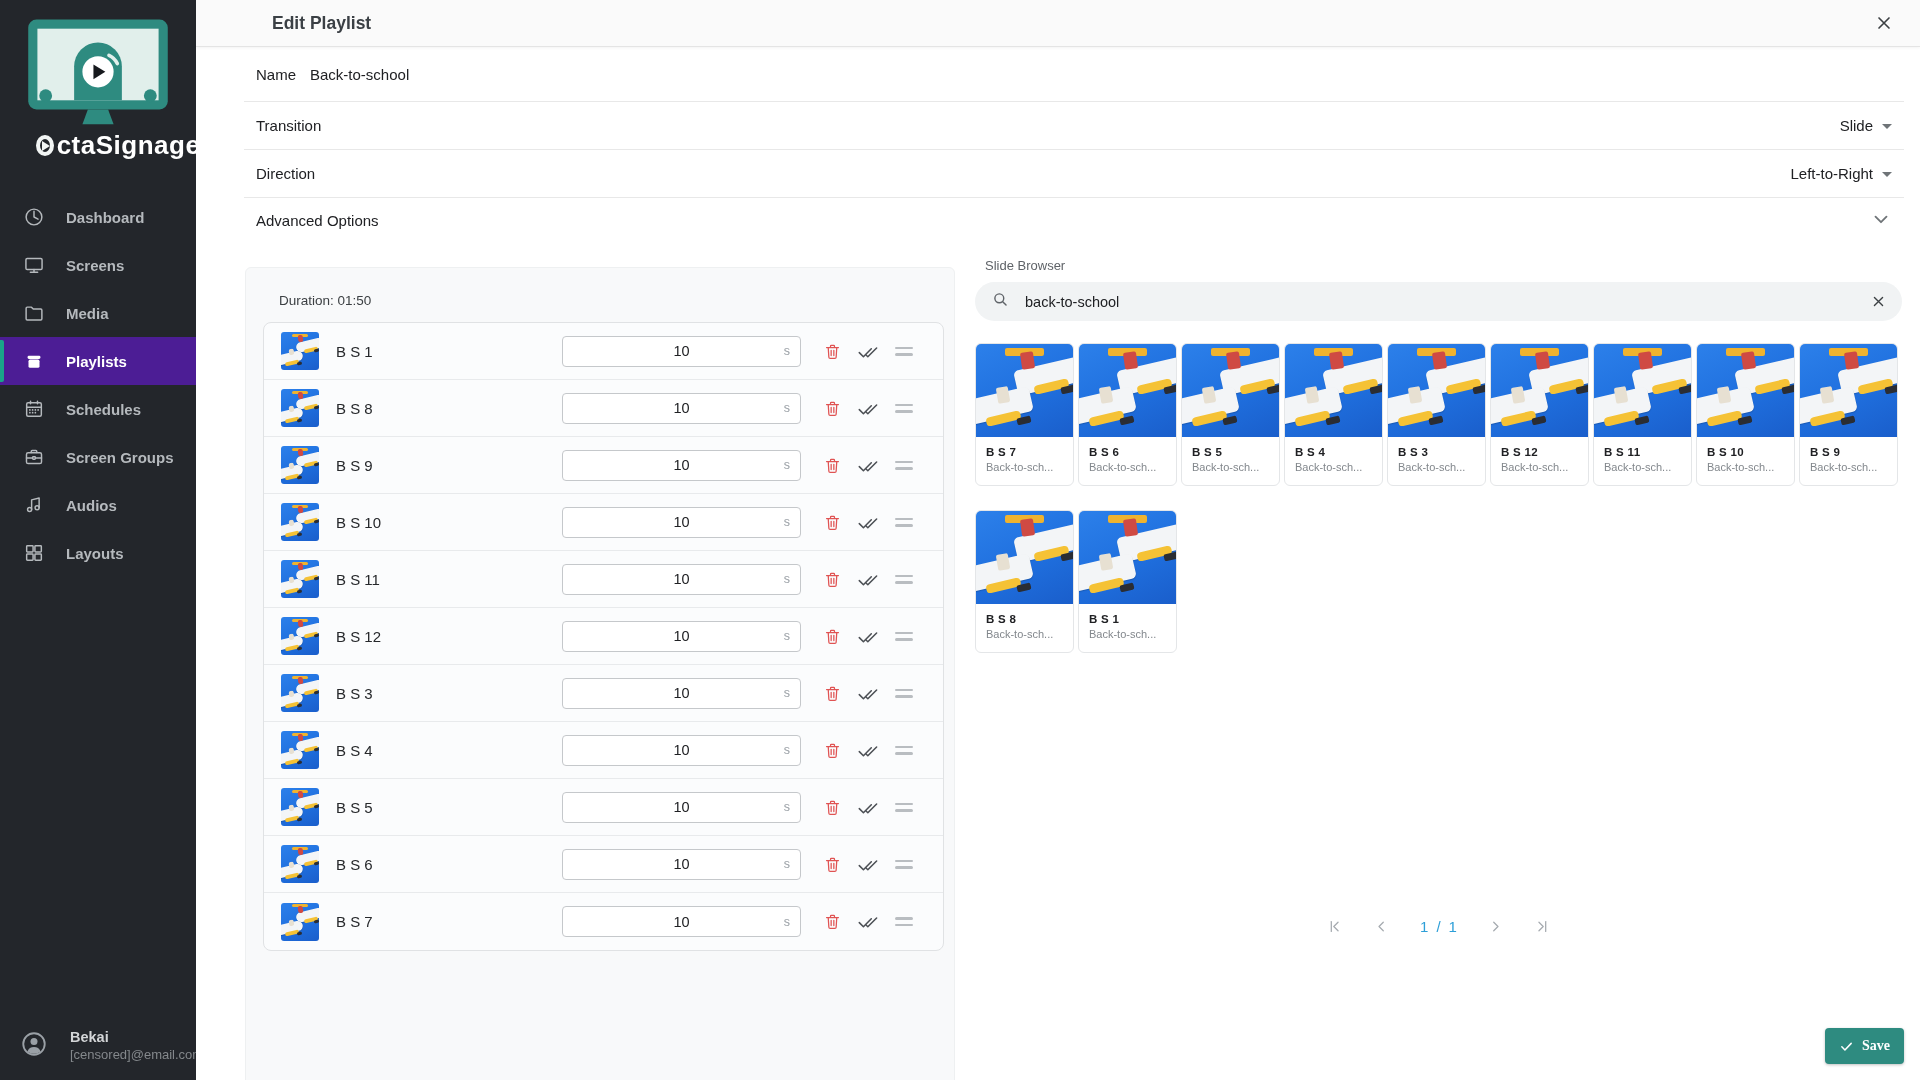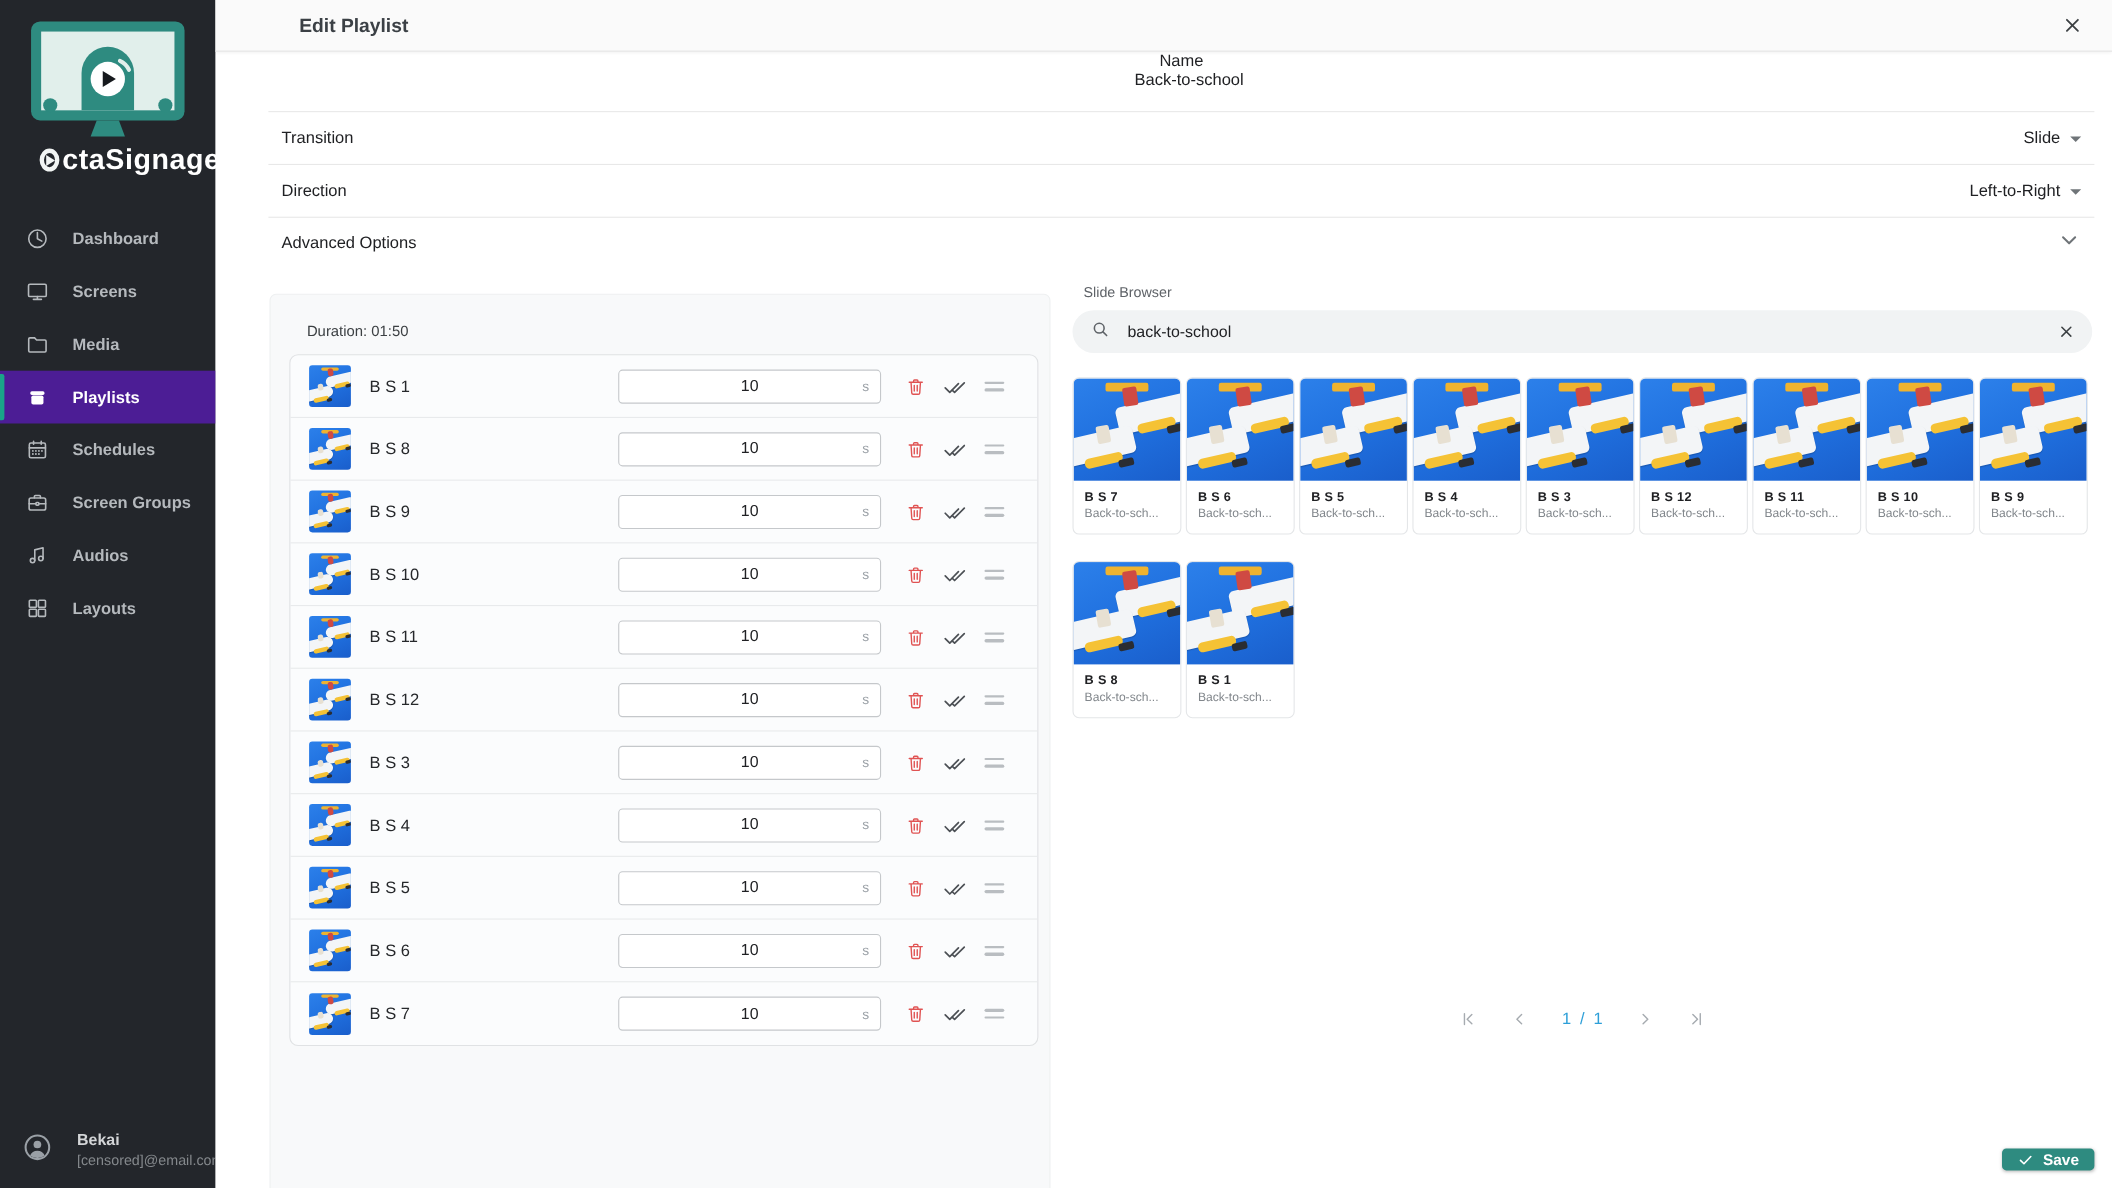--- a/index.html
+++ b/index.html
@@ -42,21 +42,21 @@
   .main{flex:1;position:relative;background:#fff;}
   .dlg-header{height:47px;background:#fafafa;border-bottom:1px solid #e4e4e4;
               box-shadow:0 1px 3px rgba(0,0,0,.05);display:flex;align-items:center;
               justify-content:space-between;padding:0 26px 0 60px;}
   .dlg-title{font-size:17.5px;font-weight:700;color:#3b4045;margin:16px;}
   .close-btn{background:none;border:none;padding:0;cursor:pointer;display:flex;}
 
   .form{margin:0 16px 0 48px;}
   .frow{display:flex;align-items:center;justify-content:space-between;
         border-bottom:1px solid #e8e8e8;padding:0 12px;height:48px;font-size:15px;}
-  .name-row{height:55px;justify-content:flex-start;flex-direction:column;}
+  .name-row{height:55px;justify-content:flex-start;}
   .fvalue{margin-left:14px;}
   .select{display:flex;align-items:center;gap:9px;cursor:pointer;}
   .caret{width:0;height:0;border-left:5px solid transparent;border-right:5px solid transparent;
          border-top:5.5px solid #6f7478;margin-top:2px;}
   .adv{border-bottom:none;height:44px;cursor:pointer;}
 
   
   .playlist-panel{position:absolute;left:49px;top:267px;width:710px;height:864px;
                   background:#f8f9fa;border:1px solid #eef0f1;border-radius:6px;}
   .duration{padding:25px 0 0 33px;font-size:13.5px;color:#3c4043;}
@@ -108,24 +108,24 @@
   .mcard{background:#fff;border:1px solid #e4e6e8;border-radius:6px;overflow:hidden;
          cursor:pointer;height:143px;}
   .m-name{font-size:11.5px;font-weight:700;color:#202124;margin:9px 0 0 10px;letter-spacing:.3px;}
   .m-sub{font-size:11px;color:#82878c;margin:3px 0 0 10px;}
 
   .pager{position:absolute;left:779px;top:918px;width:927px;display:flex;
          align-items:center;justify-content:center;gap:30px;}
   .pg-btn{display:flex;cursor:pointer;}
   .pg-nums{display:flex;gap:8px;font-size:15px;color:var(--pagination-blue);}
 
-  .save-btn{position:absolute;right:16px;bottom:16px;height:20px;padding:0 14px;
+  .save-btn{position:absolute;right:16px;bottom:16px;height:36px;padding:0 14px;
             background:var(--brand-teal);border:none;border-radius:4px;color:#fff;
             font-size:14px;font-weight:700;display:flex;align-items:center;gap:8px;
-            cursor:pointer;font-family:Liberation Sans, sans-serif;box-shadow:0 1px 3px rgba(0,0,0,.25);}
+            cursor:pointer;font-family:Liberation Serif, serif;box-shadow:0 1px 3px rgba(0,0,0,.25);}
 </style>
 </head>
 <body>
 
 <div class="app">
 
   <aside class="sidebar">
     <div class="logo">
       <svg class="logo-mark" width="150" height="112" viewBox="0 0 160 122">
         <rect x="4" y="6" width="152" height="98" rx="9" fill="#2e8b80"></rect>

